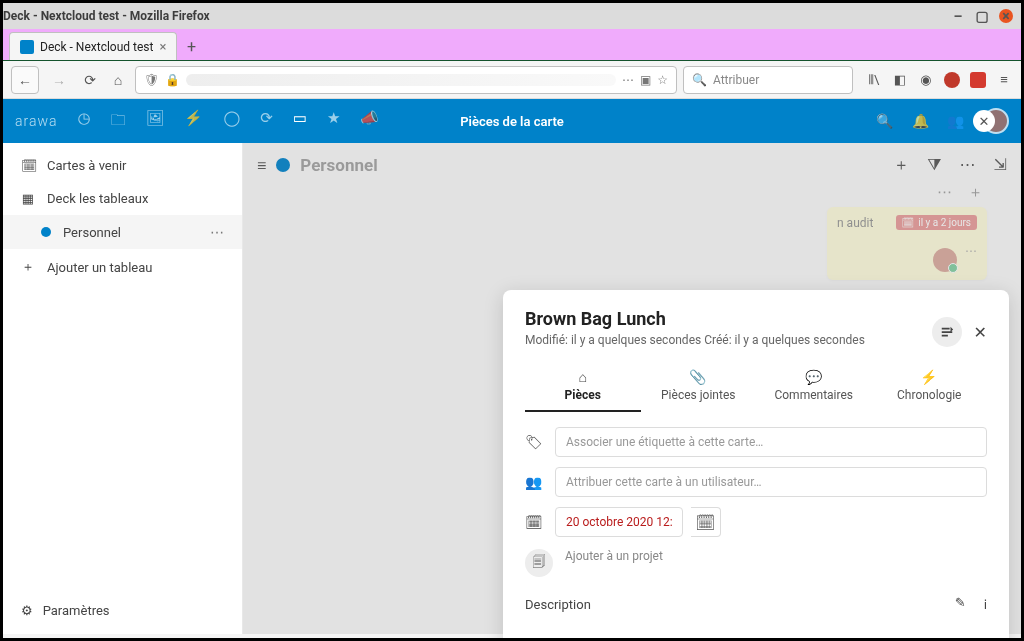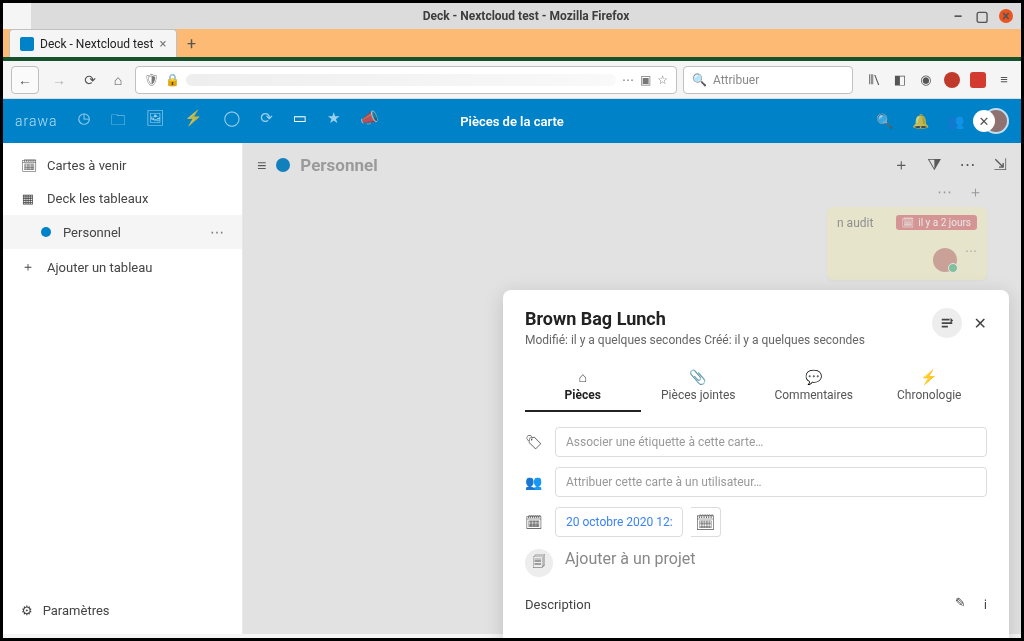--- a/index.html
+++ b/index.html
@@ -1,21 +1,21 @@
 <!DOCTYPE html>
 <html><head>
 <meta charset="utf-8">
 <style>
 *{box-sizing:border-box;margin:0;padding:0;font-family:-apple-system,BlinkMacSystemFont,"Segoe UI",Roboto,sans-serif;}
 body{background:#f5f5f5;width:1024px;height:641px;overflow:hidden;position:relative;border:3px solid #000;}
-.titlebar{height:26px;background:#dcdcdc;display:flex;align-items:center;justify-content:center;position:relative;font-size:12px;font-weight:bold;color:#3d3d3d;margin-left:28px;}
+.titlebar{height:26px;background:#dcdcdc;display:flex;align-items:center;position:relative;font-size:12px;font-weight:bold;color:#3d3d3d;}
 .titlebar .wincontrols{position:absolute;right:8px;display:flex;gap:10px;align-items:center;}
 .titlebar .wincontrols span{width:14px;height:14px;display:flex;align-items:center;justify-content:center;font-size:14px;color:#555;}
 .titlebar .close-circ{width:16px;height:16px;background:#e95420;border-radius:50%;display:flex;align-items:center;justify-content:center;color:#fff;font-size:10px;}
-.tabbar{height:32px;background:#fdba74;display:flex;align-items:flex-end;padding:0 6px;border-bottom:4px solid #14532d;}
+.tabbar{height:32px;background:#f0abfc;display:flex;align-items:flex-end;padding:0 6px;border-bottom:1px solid #14532d;}
 .browser-tab{background:#f5f5f5;border:1px solid #c0c0c0;border-bottom:none;border-radius:4px 4px 0 0;height:28px;display:flex;align-items:center;padding:0 10px;font-size:12px;color:#222;gap:6px;min-width:160px;}
 .browser-tab .favicon{width:14px;height:14px;border-radius:2px;background:#0082c9;display:inline-block;}
 .browser-tab .tab-x{margin-left:auto;color:#777;font-size:13px;}
 .newtab{width:28px;height:28px;display:flex;align-items:center;justify-content:center;color:#555;font-size:16px;}
 .toolbar{height:38px;background:#f5f5f5;display:flex;align-items:center;padding:0 8px;gap:6px;border-bottom:1px solid #dcdcdc;}
 .toolbar .nav-btn{width:28px;height:28px;border:1px solid #c0c0c0;border-radius:4px;display:flex;align-items:center;justify-content:center;color:#555;font-size:14px;background:#fafafa;}
 .toolbar .nav-btn.disabled{opacity:.45;border-color:transparent;background:transparent;}
 .toolbar .icon-btn{width:22px;height:22px;display:flex;align-items:center;justify-content:center;color:#555;font-size:14px;}
 .urlbar{flex:1;height:28px;border:1px solid #c0c0c0;border-radius:4px;background:#fff;display:flex;align-items:center;padding:0 8px;gap:6px;font-size:12px;color:#777;}
 .urlbar .blur{flex:1;height:12px;background:linear-gradient(90deg,#eee,#f9f9f9);border-radius:6px;}
@@ -51,40 +51,40 @@
 .board-header .bdot{width:14px;height:14px;border-radius:50%;background:#0082c9;}
 .board-header .bname{font-weight:700;color:#222;font-size:17px;filter:blur(.5px);opacity:.4;}
 .board-header .hr{margin-left:auto;display:flex;gap:18px;color:#555;font-size:16px;}
 .bg-card{position:absolute;right:34px;top:64px;width:160px;background:#fef9c3;border-radius:6px;padding:8px 10px;box-shadow:0 1px 3px rgba(0,0,0,.08);font-size:12px;color:#444;opacity:.55;}
 .bg-card .badge{background:#d9534f;color:#fff;font-size:10px;padding:2px 6px;border-radius:3px;display:inline-flex;align-items:center;gap:4px;}
 .bg-card .av{width:24px;height:24px;border-radius:50%;background:#c06c56;margin-top:18px;margin-left:auto;position:relative;}
 .bg-card .av::after{content:"";width:8px;height:8px;background:#27ae60;border-radius:50%;position:absolute;bottom:-1px;right:-1px;border:1px solid #fff;}
 .col-actions{position:absolute;right:38px;top:40px;display:flex;gap:16px;color:#555;font-size:15px;opacity:.55;}
 
 .modal{position:absolute;left:260px;top:147px;width:506px;height:432px;background:#fff;border-radius:8px;box-shadow:0 4px 20px rgba(0,0,0,.15);padding:18px 22px;}
-.modal .mhead{display:flex;align-items:flex-start;}
+.modal .mhead{display:flex;align-items:flex-end;}
 .modal h2{font-size:18px;color:#222;font-weight:700;}
 .modal .msub{font-size:12px;color:#666;margin-top:4px;}
 .modal .mactions{margin-left:auto;display:flex;gap:12px;align-items:center;}
 .modal .mactions .circ{width:30px;height:30px;border-radius:50%;background:#ededed;display:flex;align-items:center;justify-content:center;color:#444;}
 .modal .mactions .mx{color:#444;font-size:16px;}
 .mtabs{display:flex;margin-top:16px;border-bottom:1px solid transparent;}
 .mtab{flex:1;text-align:center;padding:6px 0 8px;font-size:12px;color:#555;}
 .mtab .ti{display:block;font-size:14px;color:#444;margin-bottom:3px;}
 .mtab.active{font-weight:700;color:#222;border-bottom:2px solid #222;}
 .mrows{margin-top:14px;display:flex;flex-direction:column;gap:10px;}
 .mrow{display:flex;align-items:center;gap:12px;}
 .mrow .ri{width:18px;text-align:center;color:#444;font-size:14px;}
-.mrow input{flex:1;height:30px;border:1px solid #dcdcdc;border-radius:4px;padding:0 10px;font-size:12px;color:#3b82f6;}
+.mrow input{flex:1;height:30px;border:1px solid #dcdcdc;border-radius:4px;padding:0 10px;font-size:12px;color:#b91c1c;}
 .mrow input::placeholder{color:#999;}
 .mrow.date input{width:128px;flex:0 0 auto;}
 .mrow .cal-btn{width:30px;height:30px;border:1px solid #dcdcdc;border-left:none;border-radius:0 4px 4px 0;margin-left:-4px;display:flex;align-items:center;justify-content:center;color:#555;}
 .proj{display:flex;gap:12px;margin-top:12px;}
 .proj .pi{width:28px;height:28px;border-radius:50%;background:#ededed;display:flex;align-items:center;justify-content:center;color:#555;font-size:13px;}
-.proj .pt{font-size:16px;color:#666;}
+.proj .pt{font-size:12px;color:#666;}
 .proj .pt .ptitle{color:#888;margin-bottom:2px;}
 .desc-row{display:flex;align-items:center;margin-top:18px;font-size:13px;color:#444;}
 .desc-row .dicons{margin-left:auto;display:flex;gap:18px;color:#444;}
 svg{display:block;}
 </style>
 </head>
 <body>
 
 <div class="titlebar">
   <span>Deck - Nextcloud test - Mozilla Firefox</span>

